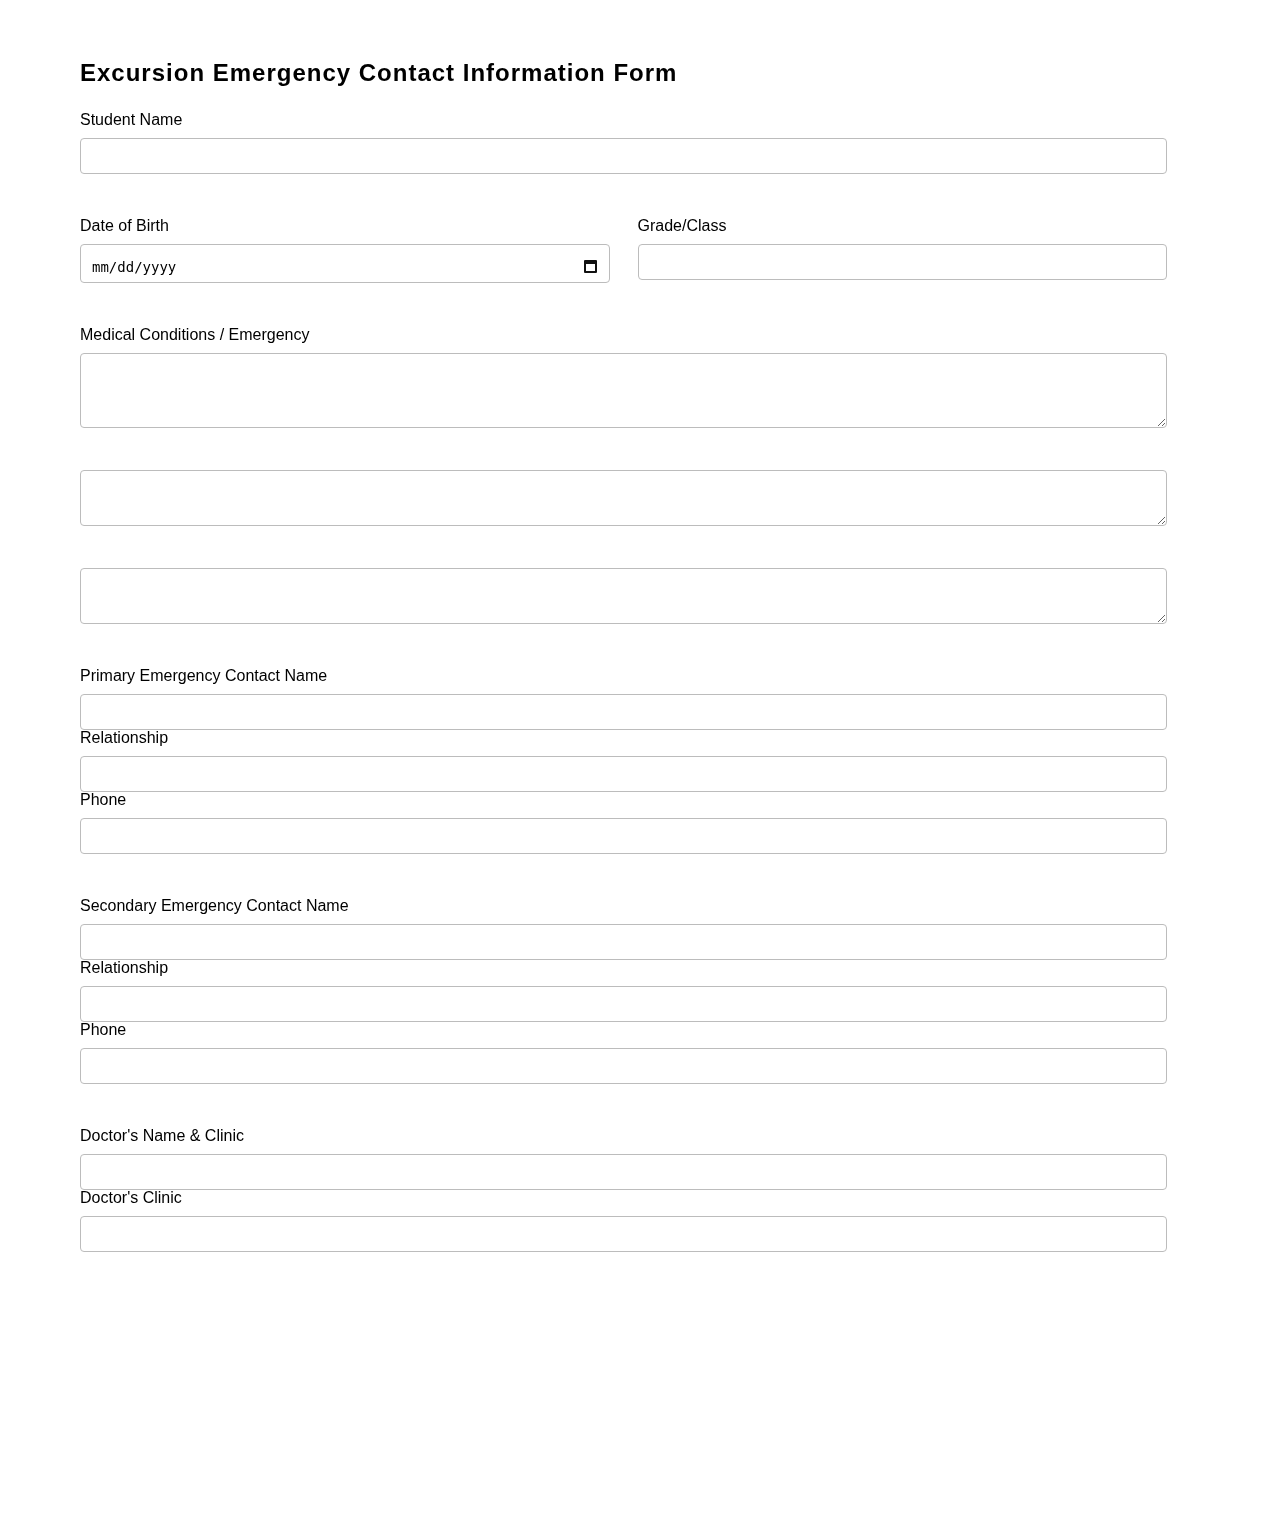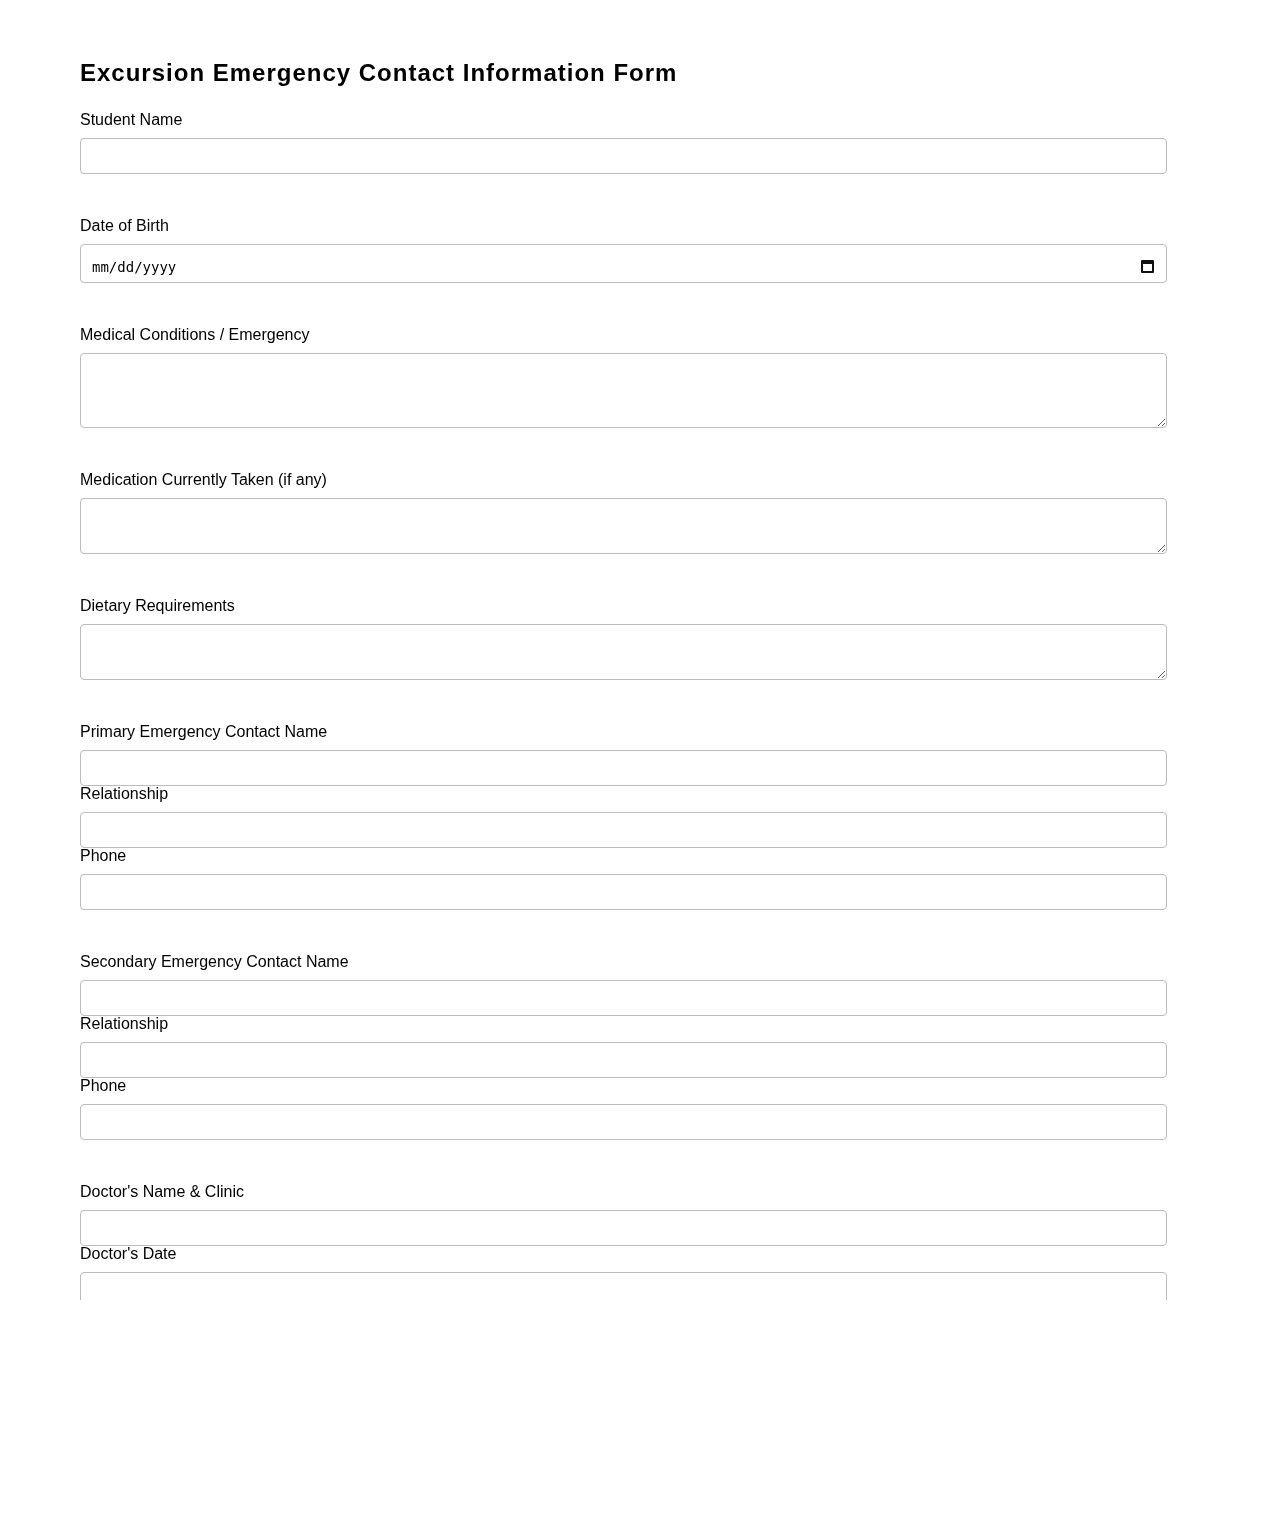--- a/index.html
+++ b/index.html
@@ -110,34 +110,36 @@
     </div>
 
     <div class="row" style="margin-top:42px;">
       <div class="col">
         <label class="label-gap">Date of Birth</label>
         <div class="date-input">
           <span>mm/dd/yyyy</span>
           <span class="cal-icon"></span>
         </div>
       </div>
+      <div class="col">
+        <label class="label-gap">Grade/Class</label>
+        <input class="text" type="text" value="" style="">
+      </div>
     </div>
 
     <div class="field" style="margin-top:42px;">
       <label class="label-gap">Medical Conditions / Emergency</label>
       <textarea style="height: 75px;"></textarea>
     </div>
 
     <div class="field" style="margin-top:42px;">
-      <label class="label-gap">Medication Currently Taken (if any)</label>
       <textarea style="height: 56px;"></textarea>
     </div>
 
     <div class="field" style="margin-top:42px;">
-      <label class="label-gap">Dietary Requirements</label>
       <textarea style="height: 56px;"></textarea>
     </div>
 
     <div class="field" style="margin-top:42px;">
       <label class="label-gap">Primary Emergency Contact Name</label>
       <input class="text" type="text" value="" style="">
       <label class="label-gap" style="margin-top:-2px; margin-bottom:8px;">Relationship</label>
       <input class="text" type="text" value="" style="">
       <label class="label-gap" style="margin-top:-2px; margin-bottom:8px;">Phone</label>
       <input class="text" type="tel" value="" style="">
@@ -148,18 +150,18 @@
       <input class="text" type="text" value="" style="">
       <label class="label-gap" style="margin-top:-2px; margin-bottom:8px;">Relationship</label>
       <input class="text" type="text" value="" style="">
       <label class="label-gap" style="margin-top:-2px; margin-bottom:8px;">Phone</label>
       <input class="text" type="tel" value="" style="">
     </div>
 
     <div class="field" style="margin-top:42px;">
       <label class="label-gap">Doctor's Name &amp; Clinic</label>
       <input class="text" type="text" value="" style="">
-      <label class="label-gap" style="margin-top:-2px; margin-bottom:8px;">Doctor's Date</label>
+      <label class="label-gap" style="margin-top:-2px; margin-bottom:8px;">Doctor's Clinic</label>
       <input class="text" type="tel" value="" style="">
     </div>
 
   </form>
 </div>
 
 </body></html>

